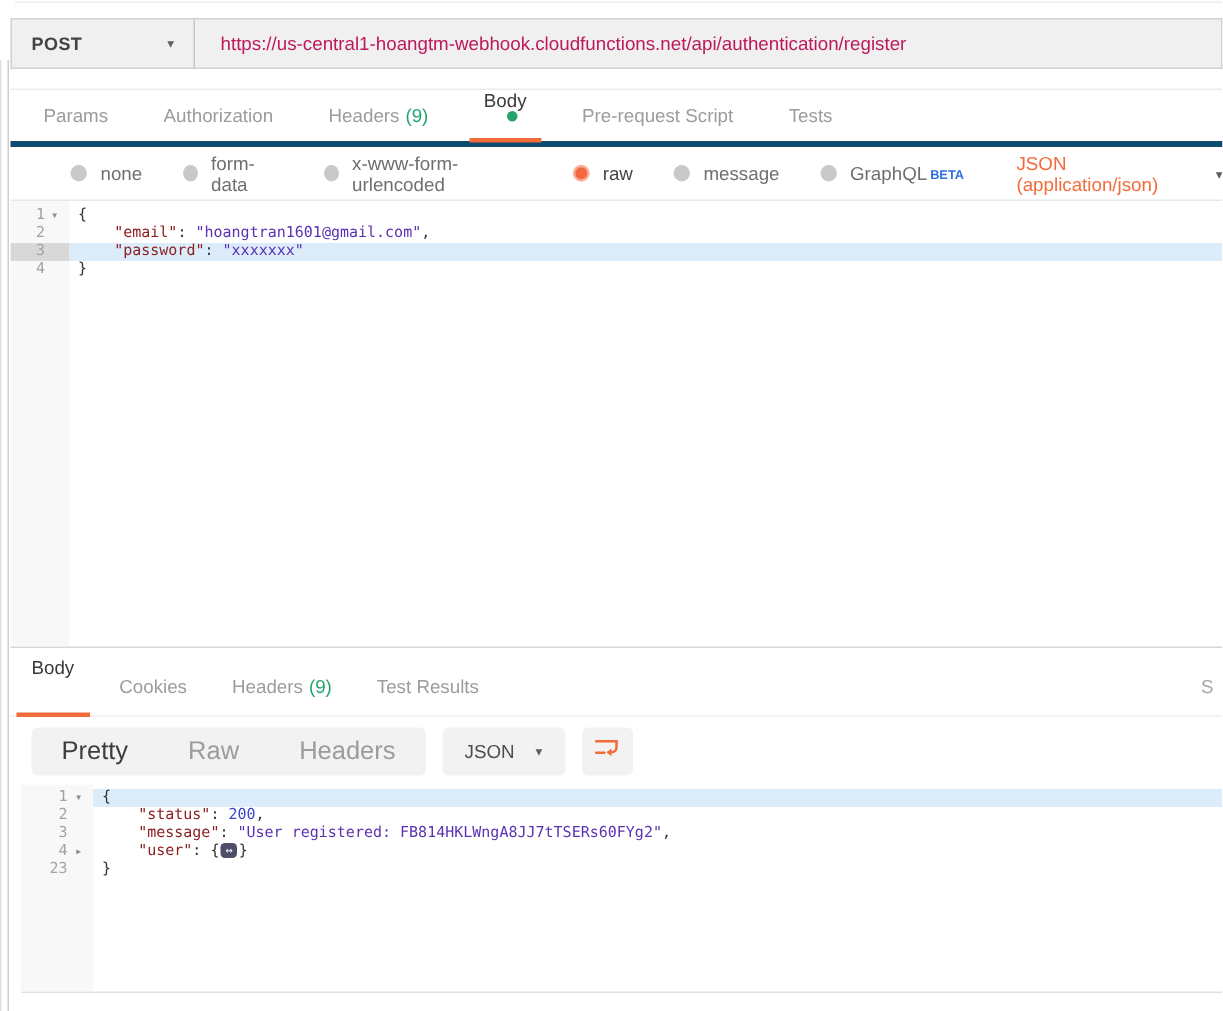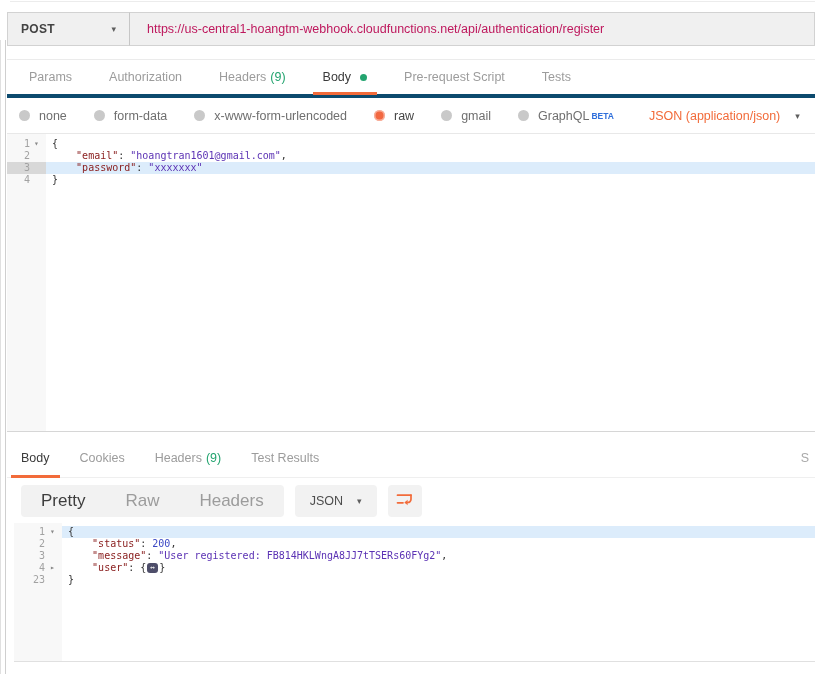--- a/index.html
+++ b/index.html
@@ -22,26 +22,26 @@
   .caret { font-size:9px; color:#5e5e5e; }
   .url-box { flex:1; background:#f0f0f0; border:1px solid #d2d2d2; border-left:1px solid #c6c6c6;
     display:flex; align-items:center; padding-left:17px; font-size:12.5px; color:#be185d; }
 
   
   .req-tabs { height:39px; margin-top:13px; border-top:1px solid #ebebeb; border-bottom:4px solid #0c4a6e;
     display:flex; align-items:center; padding-left:22px; }
   .tab { position:relative; font-size:12.5px; color:#9c9c9c; margin-right:37px; height:100%;
     display:flex; align-items:center; cursor:pointer; }
   .tab .badge { color:#23a46f; margin-left:4px; }
-  .tab.active { color:#3a3a3a; }
+  .tab.active { color:#3a3a3a;flex-direction:column; }
   .tab.active .underline { position:absolute; left:-10px; right:-10px; bottom:-1px; height:3px; background:#f26b3a; }
   .dot { width:7px; height:7px; border-radius:50%; background:#23a46f; margin-left:9px; }
 
   
-  .radio-row { height:36px; border-bottom:1px solid #e8e8e8; display:flex; align-items:center; padding-left:12px; }
+  .radio-row { height:36px; border-bottom:1px solid #e8e8e8; display:flex; align-items:center; padding-left:40px; }
   .radio-item { display:flex; align-items:center; margin-right:27px; cursor:pointer; }
   .radio { width:11px; height:11px; border-radius:50%; background:#c9c9c9; margin-right:9px; }
   .radio.sel { background:#f26841; box-shadow:inset 0 0 0 1.5px rgba(255,255,255,.45); }
   .radio-label { font-size:12.5px; color:#6f6f6f; }
   .radio-item.sel .radio-label { color:#454545; }
   .beta { font-size:8.5px; font-weight:700; color:#2f6fdb; vertical-align:super; margin-left:2px; }
   .ctype { display:flex; align-items:center; margin-left:8px; cursor:pointer; }
   .ctype-label { font-size:12.5px; color:#f26b3a; }
   .ctype .caret { margin-left:15px; }
 
@@ -141,21 +141,21 @@
     <div class="radio-item">
       <span class="radio"></span>
       <span class="radio-label">x-www-form-urlencoded</span>
     </div>
     <div class="radio-item sel">
       <span class="radio sel"></span>
       <span class="radio-label">raw</span>
     </div>
     <div class="radio-item">
       <span class="radio"></span>
-      <span class="radio-label">gmail</span>
+      <span class="radio-label">message</span>
     </div>
     <div class="radio-item">
       <span class="radio"></span>
       <span class="radio-label">GraphQL</span>
       <span class="beta">BETA</span>
     </div>
     <div class="ctype">
       <span class="ctype-label">JSON (application/json)</span>
       <span class="caret">▾</span>
     </div>

